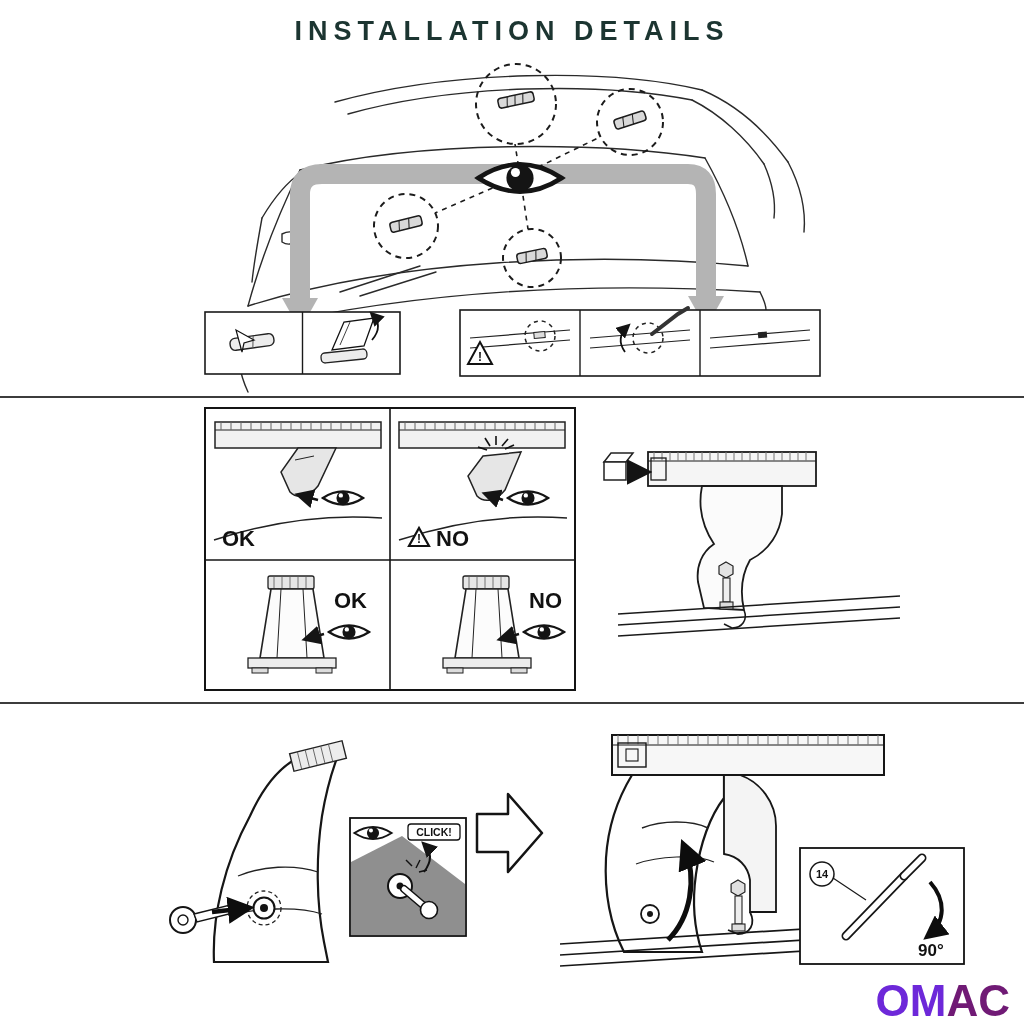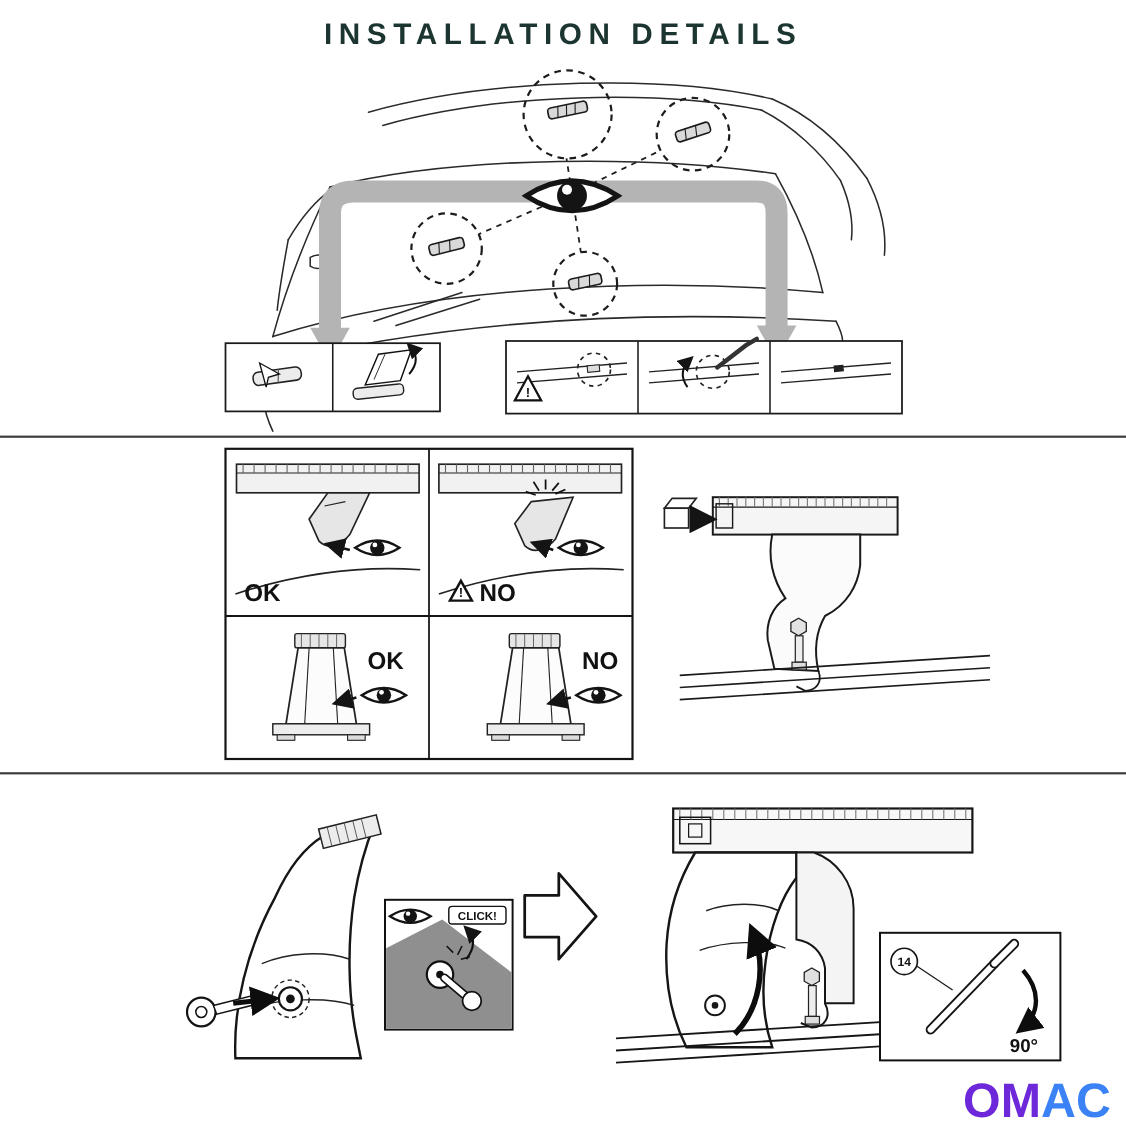--- a/index.html
+++ b/index.html
@@ -13,21 +13,21 @@
   #svg-top{top:0;}
   #svg-mid{top:398px;}
   #svg-bot{top:704px;}
   svg text{font-family:"Liberation Sans",sans-serif;fill:#111;}
   .oklabel{font-size:22px;font-weight:800;}
   .tinylabel{font-size:10.5px;font-weight:800;}
   .marklabel{font-size:12px;font-weight:800;}
   .anglelabel{font-size:17px;font-weight:800;}
   .keysizelabel{font-size:11px;font-weight:700;}
   .logo{position:absolute;top:976px;right:14px;font-size:44px;font-weight:800;letter-spacing:0;}
-  .logo .p1{color:#6d28d9;} .logo .p2{color:#3b82f6;}
+  .logo .p1{color:#6d28d9;} .logo .p2{color:#701a75;}
 </style>
 </head>
 <body>
 
 <div class="page">
 
   <div class="title">INSTALLATION DETAILS</div>
 
   <svg id="svg-top" width="1024" height="396" viewBox="0 0 1024 396">
     <defs>

